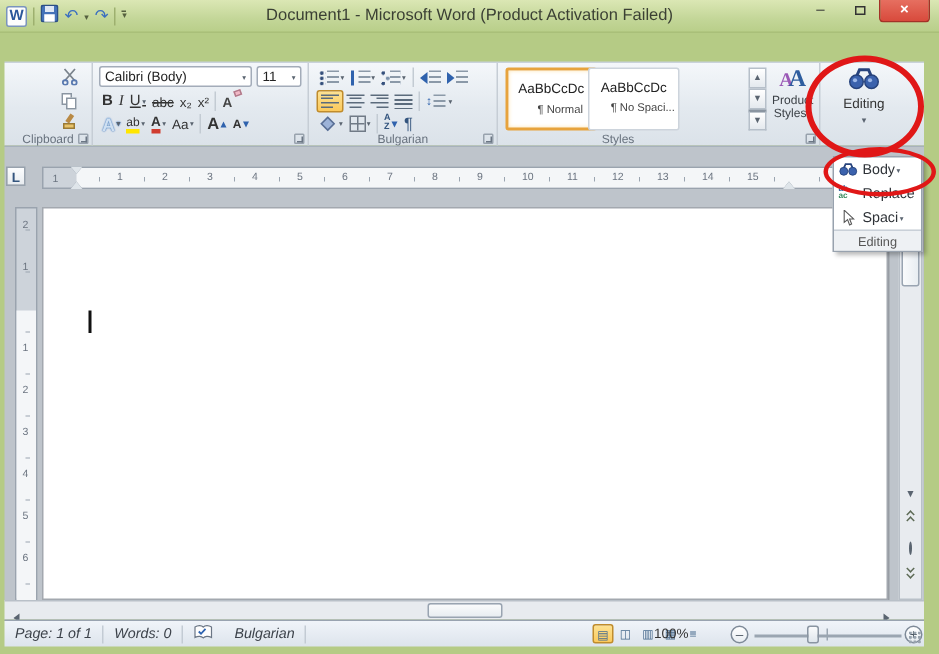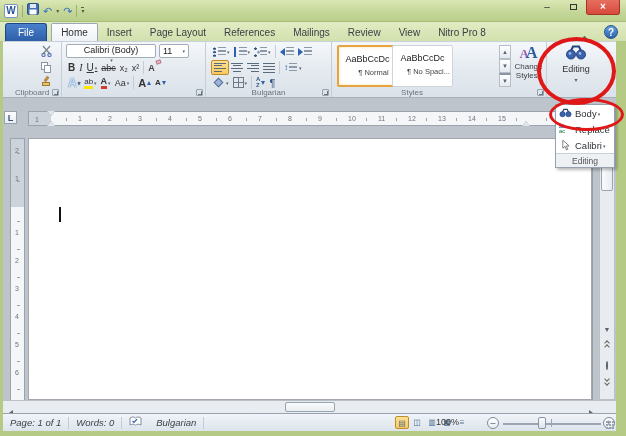--- a/index.html
+++ b/index.html
@@ -236,40 +236,28 @@
             <rect x="3" y="1" width="6" height="4" fill="#dfe8f5"></rect>
             <rect x="2.5" y="6.5" width="7" height="5" fill="#fff"></rect>
           </svg>
       </span>
       <span class="qicon">↶</span>
         <span class="qcaret">▾</span>
       <span class="qicon">↷</span>
       <span class="sep"></span>
       <span class="qat-custom">▾</span>
     </div>
+    <div class="title">Document1  -  Microsoft Word (Product Activation Failed)</div>
     <div class="winbtns">
       <span class="wbtn">–</span>
       <span class="wbtn"><i class="maxglyph"></i></span>
       <span class="wbtn close">×</span>
     </div>
   </div>
 
-  <div class="tabrow">
-    <div class="tab file">File</div>
-    <div class="tab active">Home</div>
-    <div class="tab">Insert</div>
-    <div class="tab">Page Layout</div>
-    <div class="tab">References</div>
-    <div class="tab">Mailings</div>
-    <div class="tab">Review</div>
-    <div class="tab">View</div>
-    <div class="tab">Nitro Pro 8</div>
-    <span class="ribbon-min"><span class="chev"></span></span>
-    <span class="help">?</span>
-  </div>
 
   <div class="ribbon">
 
     <div class="grp" style="left:0; width:59px;">
       <div class="mini-col">
         <span>
           <svg width="11" height="12" viewBox="0 0 11 12">
               <path d="M2 1 L9 9 M9 1 L2 9" stroke="#7a838c" stroke-width="1.2" fill="none"></path>
               <circle cx="2.5" cy="10" r="1.6" fill="none" stroke="#5a7ab0" stroke-width="1.2"></circle>
               <circle cx="8.5" cy="10" r="1.6" fill="none" stroke="#5a7ab0" stroke-width="1.2"></circle>
@@ -283,21 +271,21 @@
             <i></i>
             <b></b>
           </span>
       </div>
       <div class="grp-label">Clipboard</div>
       <span class="launcher"></span>
     </div>
 
     <div class="grp" style="left:59px; width:144px;">
       <div style="position:absolute; left:4px; top:2px; display:flex; gap:3px;">
-        <span class="combo" style="width:90px;flex-direction:column;">
+        <span class="combo" style="width:102px;">
           <span>Calibri (Body)</span>
             <span class="dd"></span>
         </span>
         <span class="combo" style="width:30px;">
           <span>11</span>
             <span class="dd"></span>
         </span>
       </div>
       <div style="position:absolute; left:4px; top:18px; display:flex; align-items:center;">
         <span class="rbtn fbtn" style="font-weight:bold;">B</span>
@@ -406,21 +394,21 @@
         <div class="st-preview">AaBbCcDc</div>
         <div class="st-name">¶ No Spaci...</div>
       </div>
       <div class="gal-col" style="left:167px;">
         <div class="gal-btn">▲</div>
         <div class="gal-btn">▼</div>
         <div class="gal-btn" style="border-top:2px solid #8a95a1;">▼</div>
       </div>
       <div class="chgstyle" style="left:182px;">
         <div class="aa-ic"><span class="a1">A</span><span class="a2">A</span></div>
-        <div class="chg-txt">Change</div>
+        <div class="chg-txt">Product</div>
         <div class="chg-txt dd">Styles</div>
       </div>
       <div class="grp-label" style="width:160px;">Styles</div>
       <span class="launcher"></span>
     </div>
 
     <div class="grp" style="left:544px; width:69px; border-right:none;">
       <div class="edit-btn" style="left:3px;">
         <svg width="22" height="15" viewBox="0 0 22 15">
           <path d="M6 6 L8 1.5 H14 L16 6" fill="none" stroke="#27437c" stroke-width="2"></path>
@@ -552,20 +540,20 @@
           <span class="r2">ac</span>
         </span>
       <span>Replace</span>
     </div>
     <div class="menu-item">
       <span class="mi-ic">
         <svg width="9" height="11" viewBox="0 0 10 12">
             <path d="M2 0 L2 9 L4.5 7 L6 11 L7.5 10.3 L6 6.5 L9 6.5 Z" fill="#fff" stroke="#555" stroke-width="0.8"></path>
           </svg>
       </span>
-      <span class="dd">Calibri</span>
+      <span class="dd">Spaci</span>
     </div>
     <div class="menu-footer">Editing</div>
   </div>
 
   <div class="circle1"></div>
   <div class="circle2"></div>
 </div>
 
 </body></html>

